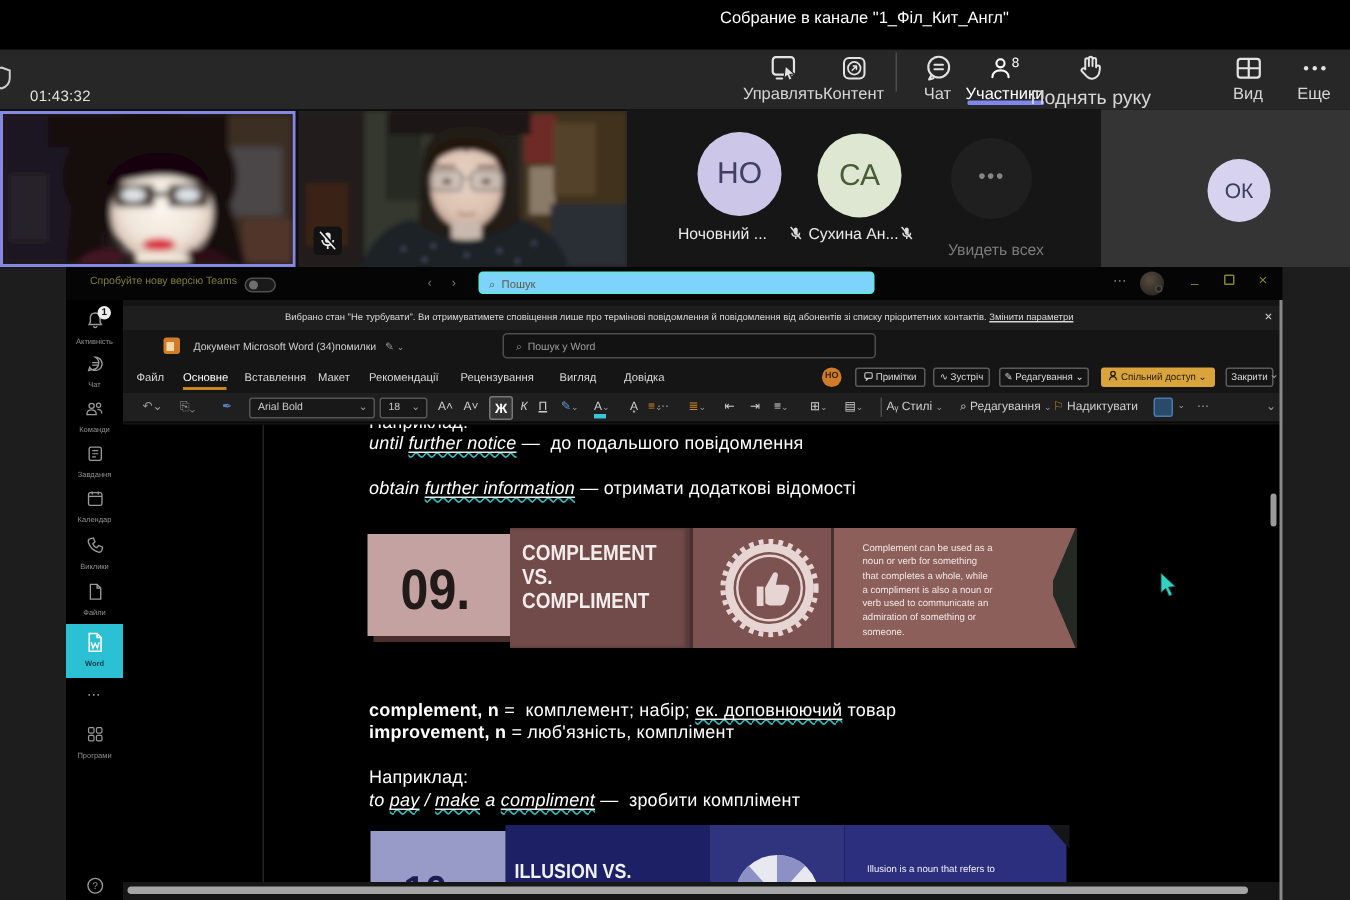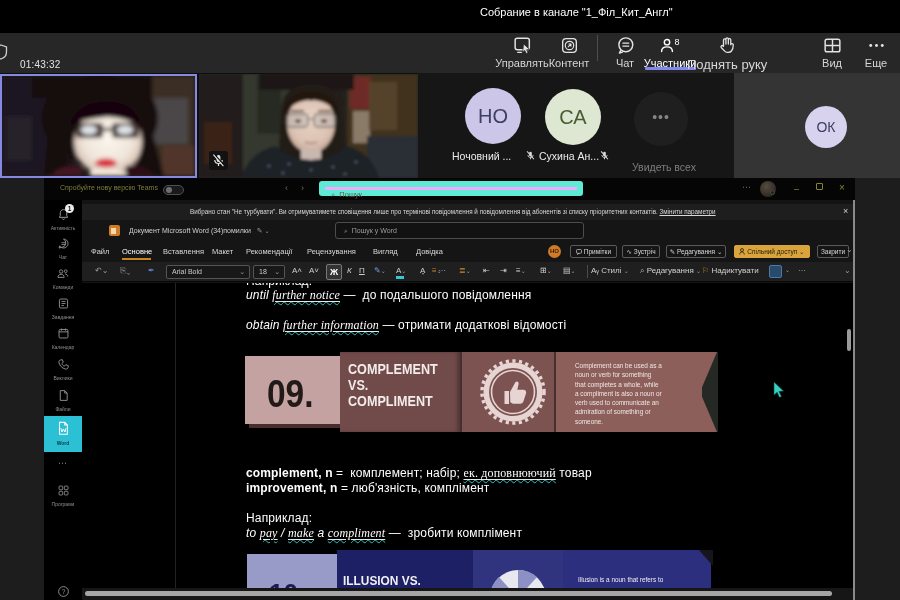--- a/index.html
+++ b/index.html
@@ -41,21 +41,21 @@
   .wordbar { position:absolute; left:38px; top:42px; width:773px; height:22px; background:#151515; }
   .menurow { position:absolute; left:38px; top:64px; width:773px; height:20px; background:#151515; }
   .mi { position:absolute; top:5px; font-size:7.5px; color:#d8d8d8; white-space:nowrap; }
   .rbtn { position:absolute; top:3px; height:13px; border:1px solid #5a5a5a; border-radius:2px; font-size:6.5px; color:#d8d8d8; text-align:center; line-height:11px; white-space:nowrap; }
   .toolbar { position:absolute; left:38px; top:84px; width:773px; height:20px; background:#1f1f1f; border-bottom:1px solid #070707; }
   .ti { position:absolute; top:4px; font-size:8px; color:#cfcfcf; white-space:nowrap; }
   .doc { position:absolute; left:38px; top:105px; width:773px; height:317px; background:#000; overflow:hidden; }
   .dline { position:absolute; left:164px; color:#fff; font-size:12px; letter-spacing:0.15px; white-space:nowrap; }
   .em { font-style:italic; }
   .uu { text-decoration:underline; text-decoration-color:#e8e8e8; }
-  .ww { text-decoration:underline; text-decoration-style:wavy; text-decoration-color:#2fbfbf; text-underline-offset:2px; text-decoration-thickness:1px;font-family:Liberation Serif, serif; }
+  .ww { text-decoration:underline; text-decoration-style:wavy; text-decoration-color:#2fbfbf; text-underline-offset:2px; text-decoration-thickness:1px; }
   .bb { font-weight:bold; }
 </style>
 </head>
 <body>
 <div id="app">
 
   <div class="titlebar">
     <div class="titletxt">Собрание в канале "1_Філ_Кит_Англ"</div>
   </div>
 
@@ -238,21 +238,21 @@
 
   <div class="stage">
     <div class="win">
       <div class="tb">
         <div class="abs" style="left:16px;top:6px;font-size:7px;color:#7f7f38;">Спробуйте нову версію Teams</div>
         <div class="abs" style="left:119px;top:7px;width:21px;height:10px;border:1px solid #4f4f4f;border-radius:5px;background:#1a1a1a;">
           <div style="position:absolute;left:1.5px;top:1.2px;width:6px;height:6px;border-radius:50%;background:#6f6f6f;"></div>
         </div>
         <div class="abs" style="left:241px;top:5px;font-size:9px;color:#6f6f6f;">‹</div>
         <div class="abs" style="left:257px;top:5px;font-size:9px;color:#6f7a45;">›</div>
-        <div class="abs" style="left:275px;top:3px;width:264px;height:15px;border:6px solid #5eead4;border-radius:3px;background:#f0abfc;">
+        <div class="abs" style="left:275px;top:3px;width:264px;height:15px;border:1px solid #5eead4;border-radius:3px;background:#7dd3fc;">
           <span style="position:absolute;left:6px;top:3px;font-size:7.5px;color:#5d5d48;">⌕&nbsp; Пошук</span>
         </div>
         <div class="abs" style="left:698px;top:4px;font-size:9px;color:#7d7d7d;letter-spacing:1px;">⋯</div>
         <div class="abs" style="left:716px;top:2.5px;width:16px;height:16px;border-radius:50%;background:radial-gradient(circle at 40% 35%, #574b3e, #2c2822 75%);"></div>
         <div class="abs" style="left:726px;top:12px;width:5px;height:5px;border-radius:50%;background:#20201c;border:1px solid #4a4a44;"></div>
         <div class="abs" style="left:750px;top:6px;font-size:9px;color:#90903a;">–</div>
         <div class="abs" style="left:772px;top:5px;width:7px;height:7px;border:1px solid #85852e;border-radius:1px;"></div>
         <div class="abs" style="left:795px;top:4px;font-size:10px;color:#85852e;">×</div>
       </div>
       <div class="sidebar">

